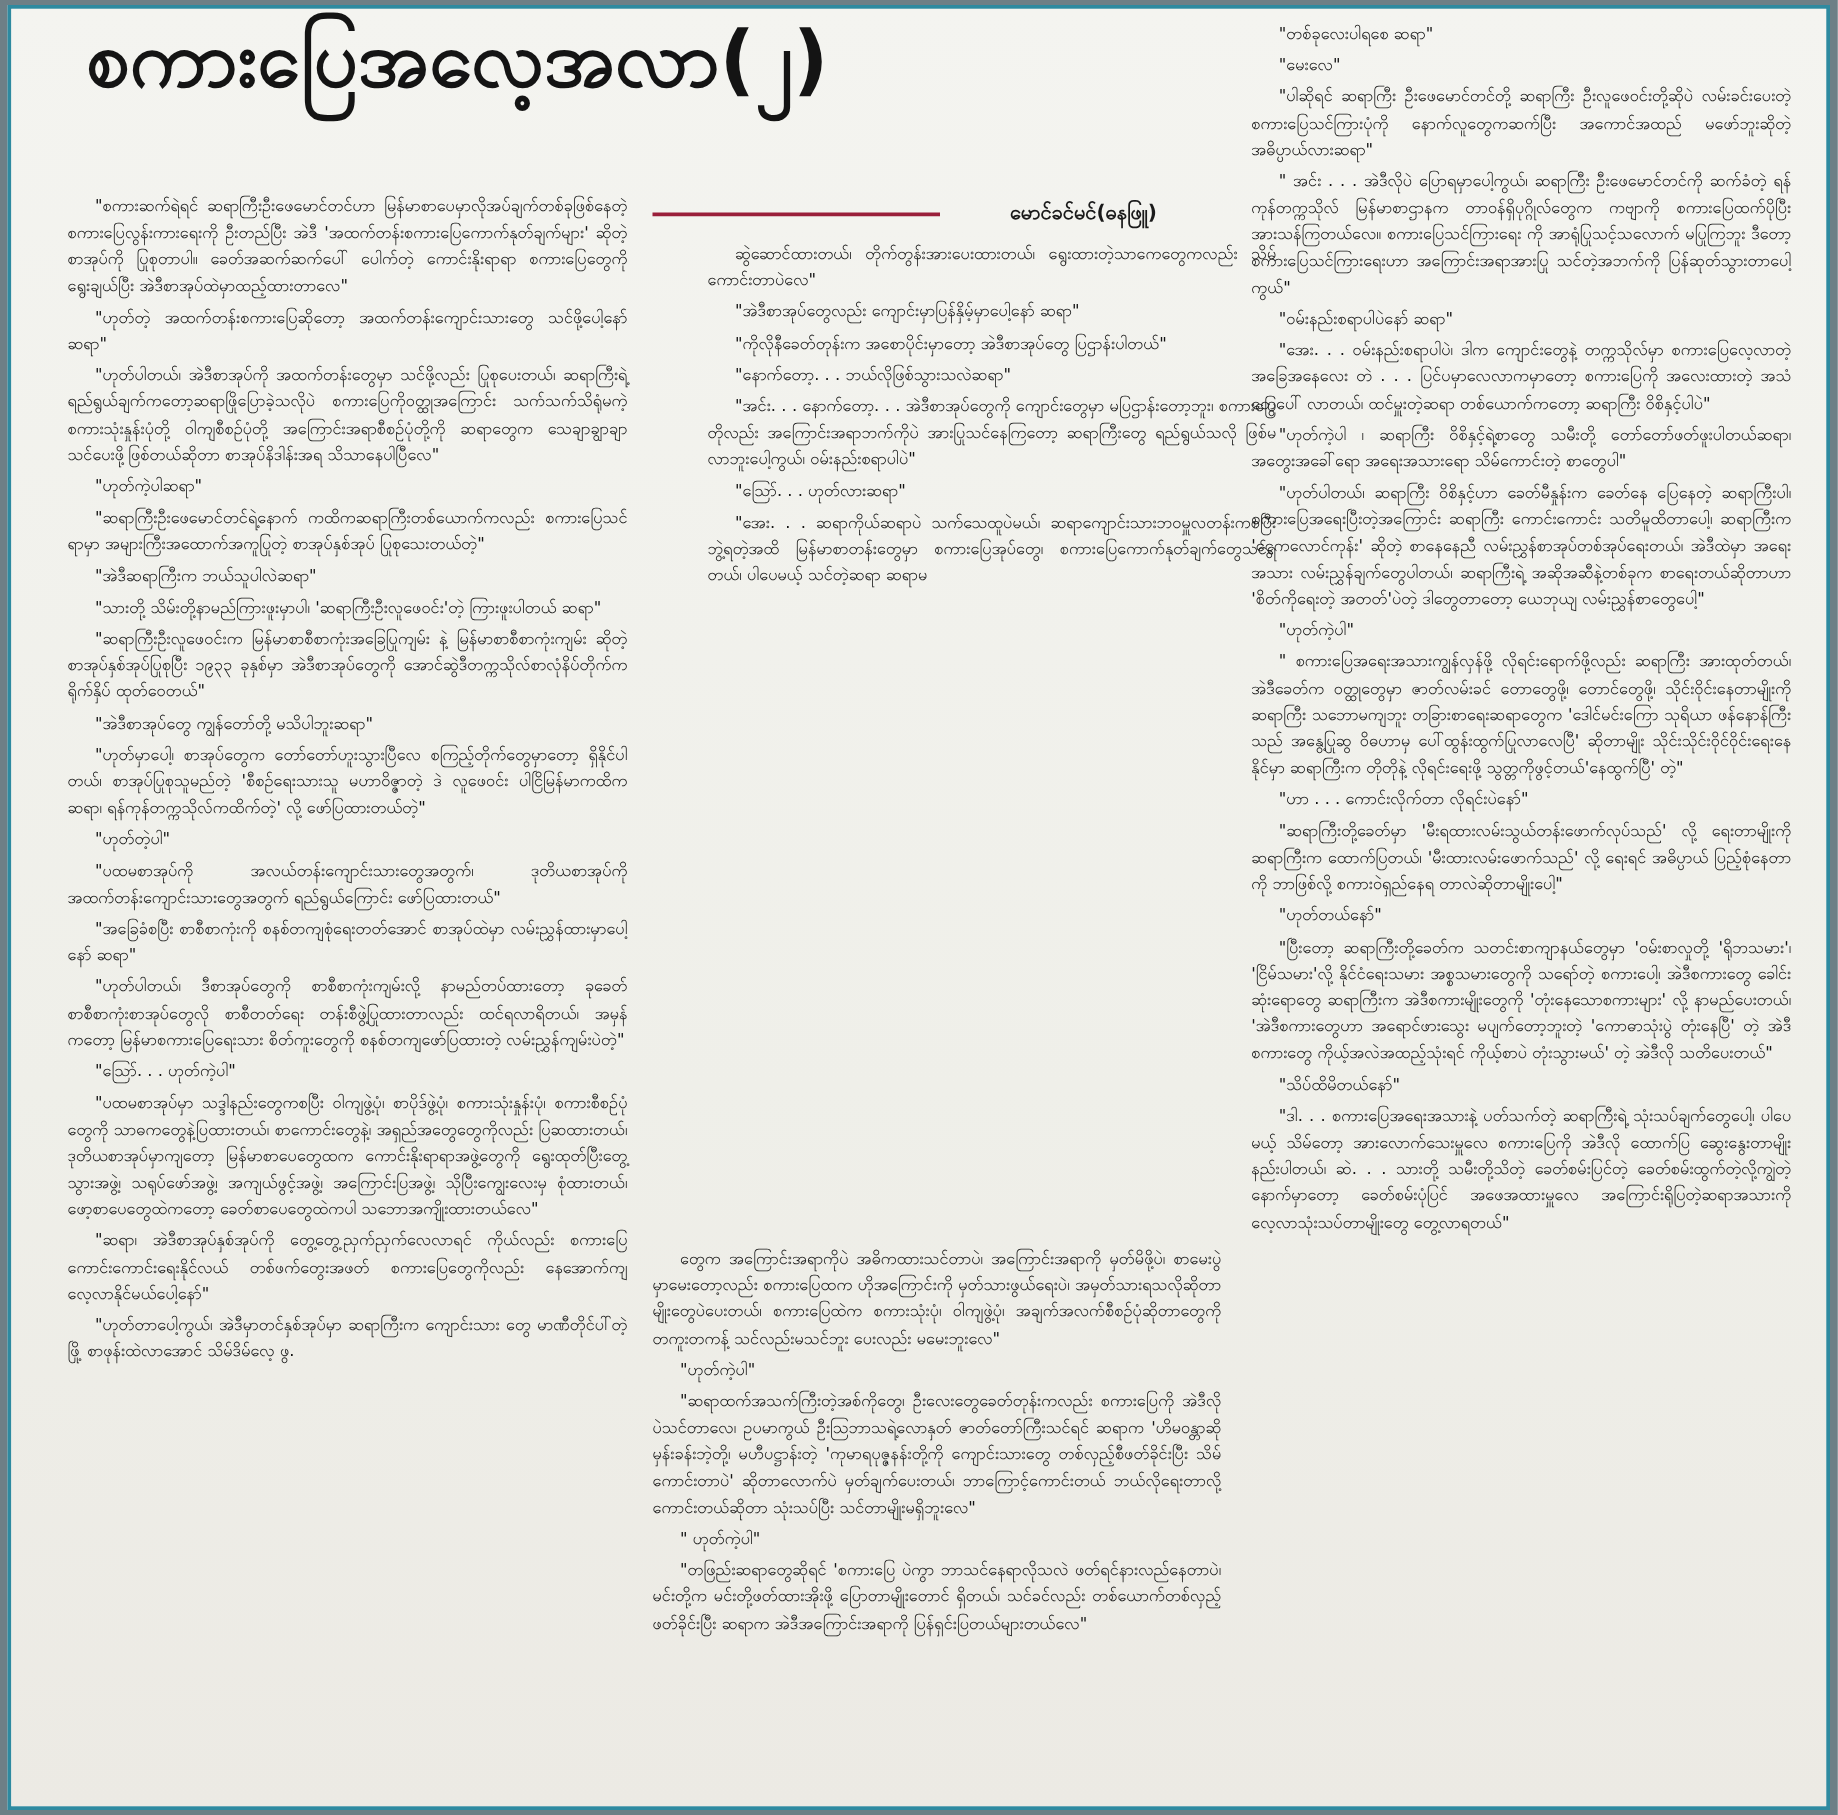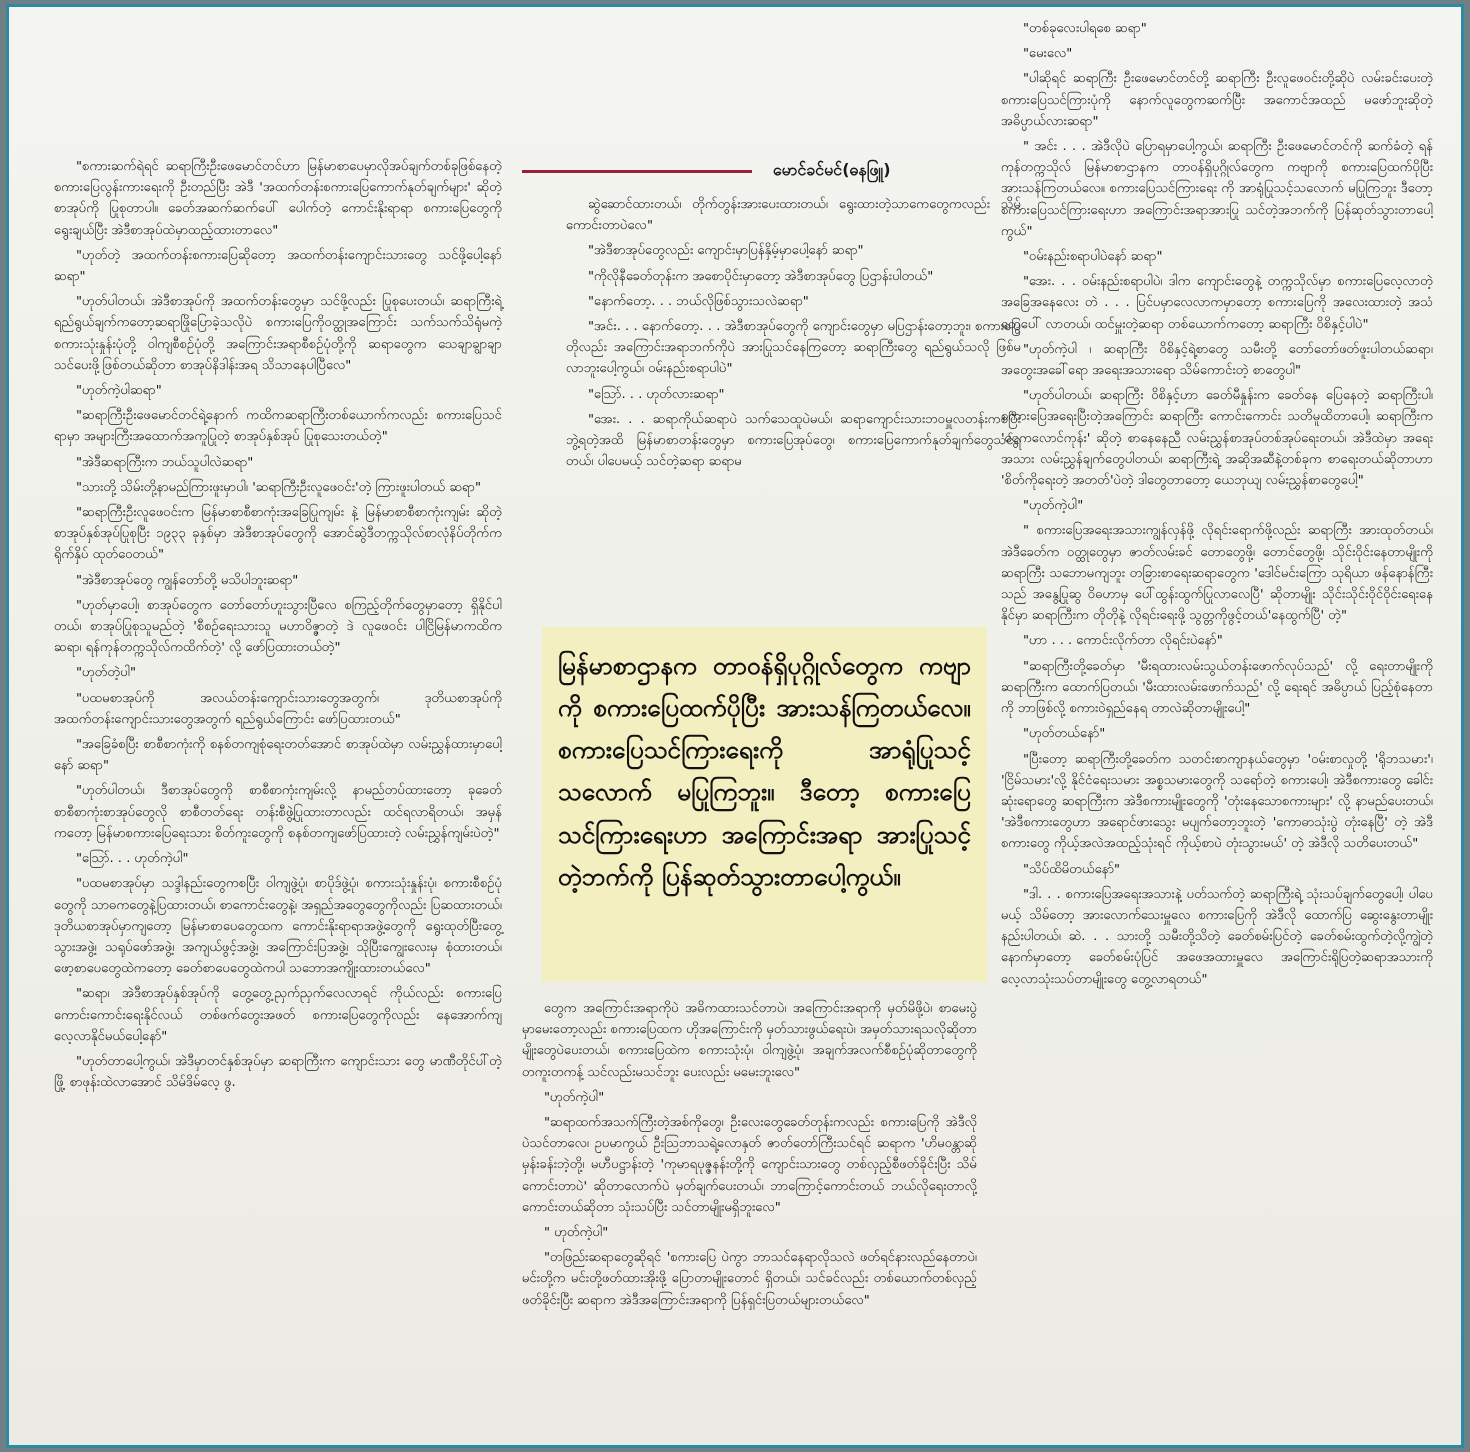--- a/index.html
+++ b/index.html
@@ -53,21 +53,21 @@
   .byline-rule {
     position: absolute;
     left: 513px;
     top: 163px;
     width: 230px;
     height: 3px;
     background: #9a1f3a;
   }
   .byline {
     position: absolute;
-    left: 764px;
+    left: 799px;
     top: 152px;
     font-size: 16px;
     font-weight: bold;
     color: #1a1a1a;
   }
 
   
   .col {
     position: absolute;
     font-size: 13.1px;
@@ -115,20 +115,23 @@
     color: #111;
     text-align: justify;
   }
 </style>
 </head>
 <body>
 
 <div class="page">
   <div class="inner">
 
+    <div class="masthead">
+      <div class="masthead-title">စကားပြေအလေ့အလာ(၂)</div>
+    </div>
 
     <div class="byline-rule"></div>
     <div class="byline">မောင်ခင်မင်(ဓနဖြူ)</div>
 
     <div class="col col1">
       <p>"စကားဆက်ရဲရင် ဆရာကြီးဦးဖေမောင်တင်ဟာ မြန်မာစာပေမှာလိုအပ်ချက်တစ်ခုဖြစ်နေတဲ့ စကားပြေလွန်းကားရေးကို ဦးတည်ပြီး အဲဒီ 'အထက်တန်းစကားပြေကောက်နုတ်ချက်များ' ဆိုတဲ့ စာအုပ်ကို ပြုစုတာပါ။ ခေတ်အဆက်ဆက်ပေါ် ပေါက်တဲ့ ကောင်းနိုးရာရာ စကားပြေတွေကို ရွေးချယ်ပြီး အဲဒီစာအုပ်ထဲမှာထည့်ထားတာလေ"</p>
       <p>"ဟုတ်တဲ့ အထက်တန်းစကားပြေဆိုတော့ အထက်တန်းကျောင်းသားတွေ သင်ဖို့ပေါ့နော်ဆရာ"</p>
       <p>"ဟုတ်ပါတယ်၊ အဲဒီစာအုပ်ကို အထက်တန်းတွေမှာ သင်ဖို့လည်း ပြုစုပေးတယ်၊ ဆရာကြီးရဲ့ရည်ရွယ်ချက်ကတော့ဆရာဖြိုပြောခဲ့သလိုပဲ စကားပြေကိုဝတ္ထုအကြောင်း သက်သက်သိရုံမကဲ့ စကားသုံးနှုန်းပုံတို့ ဝါကျစီစဉ်ပုံတို့ အကြောင်းအရာစီစဉ်ပုံတို့ကို ဆရာတွေက သေချာချွာချာသင်ပေးဖို့ဖြစ်တယ်ဆိုတာ စာအုပ်နိဒါန်းအရ သိသာနေပါပြီလေ"</p>
       <p>"ဟုတ်ကဲ့ပါဆရာ"</p>
       <p>"ဆရာကြီးဦးဖေမောင်တင်ရဲ့နောက် ကထိကဆရာကြီးတစ်ယောက်ကလည်း စကားပြေသင်ရာမှာ အများကြီးအထောက်အကူပြုတဲ့ စာအုပ်နှစ်အုပ် ပြုစုသေးတယ်တဲ့"</p>
@@ -150,23 +153,20 @@
     <div class="col col2">
       <p>ဆွဲဆောင်ထားတယ်၊ တိုက်တွန်းအားပေးထားတယ်၊ ရွေးထားတဲ့သာကေတွေကလည်း သိမ်ကောင်းတာပဲလေ"</p>
       <p>"အဲဒီစာအုပ်တွေလည်း ကျောင်းမှာပြန်နှိမ့်မှာပေါ့နော် ဆရာ"</p>
       <p>"ကိုလိုနီခေတ်တုန်းက အစောပိုင်းမှာတော့ အဲဒီစာအုပ်တွေ ပြဌာန်းပါတယ်"</p>
       <p>"နောက်တော့. . . ဘယ်လိုဖြစ်သွားသလဲဆရာ"</p>
       <p>"အင်း. . . နောက်တော့. . . အဲဒီစာအုပ်တွေကို ကျောင်းတွေမှာ မပြဌာန်းတော့ဘူး၊ စကားပြေတိုလည်း အကြောင်းအရာဘက်ကိုပဲ အားပြုသင်နေကြတော့ ဆရာကြီးတွေ ရည်ရွယ်သလို ဖြစ်မလာဘူးပေါ့ကွယ်၊ ဝမ်းနည်းစရာပါပဲ"</p>
       <p>"ဪ. . . ဟုတ်လားဆရာ"</p>
       <p>"အေး. . . ဆရာကိုယ်ဆရာပဲ သက်သေထူပဲမယ်၊ ဆရာကျောင်းသားဘဝမှူလတန်းကစပြီး ဘွဲ့ရတဲ့အထိ မြန်မာစာတန်းတွေမှာ စကားပြေအုပ်တွေ၊ စကားပြေကောက်နုတ်ချက်တွေသင်ရတယ်၊ ပါပေမယ့် သင်တဲ့ဆရာ ဆရာမ</p>
     </div>
 
-    <div class="pullquote">
-      <div class="pq-text">မြန်မာစာဌာနက တာဝန်ရှိပုဂ္ဂိုလ်တွေက ကဗျာကို စကားပြေထက်ပိုပြီး အားသန်ကြတယ်လေ။ စကားပြေသင်ကြားရေးကို အာရုံပြုသင့်သလောက် မပြုကြဘူး။ ဒီတော့ စကားပြေသင်ကြားရေးဟာ အကြောင်းအရာ အားပြုသင့်တဲ့ဘက်ကို ပြန်ဆုတ်သွားတာပေါ့ကွယ်။</div>
-    </div>
 
     <div class="col2b">
       <p>တွေက အကြောင်းအရာကိုပဲ အဓိကထားသင်တာပဲ၊ အကြောင်းအရာကို မှတ်မိဖို့ပဲ၊ စာမေးပွဲမှာမေးတော့လည်း စကားပြေထက ဟိုအကြောင်းကို မှတ်သားဖွယ်ရေးပဲ၊ အမှတ်သားရသလိုဆိုတာမျိုးတွေပဲပေးတယ်၊ စကားပြေထဲက စကားသုံးပုံ၊ ဝါကျဖွဲ့ပုံ၊ အချက်အလက်စီစဉ်ပုံဆိုတာတွေကို တကူးတကန့် သင်လည်းမသင်ဘူး ပေးလည်း မမေးဘူးလေ"</p>
       <p>"ဟုတ်ကဲ့ပါ"</p>
       <p>"ဆရာထက်အသက်ကြီးတဲ့အစ်ကိုတွေ၊ ဦးလေးတွေခေတ်တုန်းကလည်း စကားပြေကို အဲဒီလိုပဲသင်တာလေ၊ ဥပမာကွယ် ဦးသြဘာသရဲ့လောနှတ် ဇာတ်တော်ကြီးသင်ရင် ဆရာက 'ဟိမဝန္တာဆိုမှန်းခန်းဘဲ့တို့၊ မဟီပဋ္ဌာန်းတဲ့ 'ကုမာရပုဇ္ဇနန်းတို့ကို ကျောင်းသားတွေ တစ်လှည့်စီဖတ်ခိုင်းပြီး သိမ်ကောင်းတာပဲ' ဆိုတာလောက်ပဲ မှတ်ချက်ပေးတယ်၊ ဘာကြောင့်ကောင်းတယ် ဘယ်လိုရေးတာလို့ ကောင်းတယ်ဆိုတာ သုံးသပ်ပြီး သင်တာမျိုးမရှိဘူးလေ"</p>
       <p>" ဟုတ်ကဲ့ပါ"</p>
       <p>"တဖြည်းဆရာတွေဆိုရင် 'စကားပြေ ပဲကွာ ဘာသင်နေရာလိုသလဲ ဖတ်ရင်နားလည်နေတာပဲ၊ မင်းတို့က မင်းတို့ဖတ်ထားအိုးဖို့ ပြောတာမျိုးတောင် ရှိတယ်၊ သင်ခင်လည်း တစ်ယောက်တစ်လှည့်ဖတ်ခိုင်းပြီး ဆရာက အဲဒီအကြောင်းအရာကို ပြန်ရှင်းပြတယ်များတယ်လေ"</p>
     </div>
 
     <div class="col col3">

